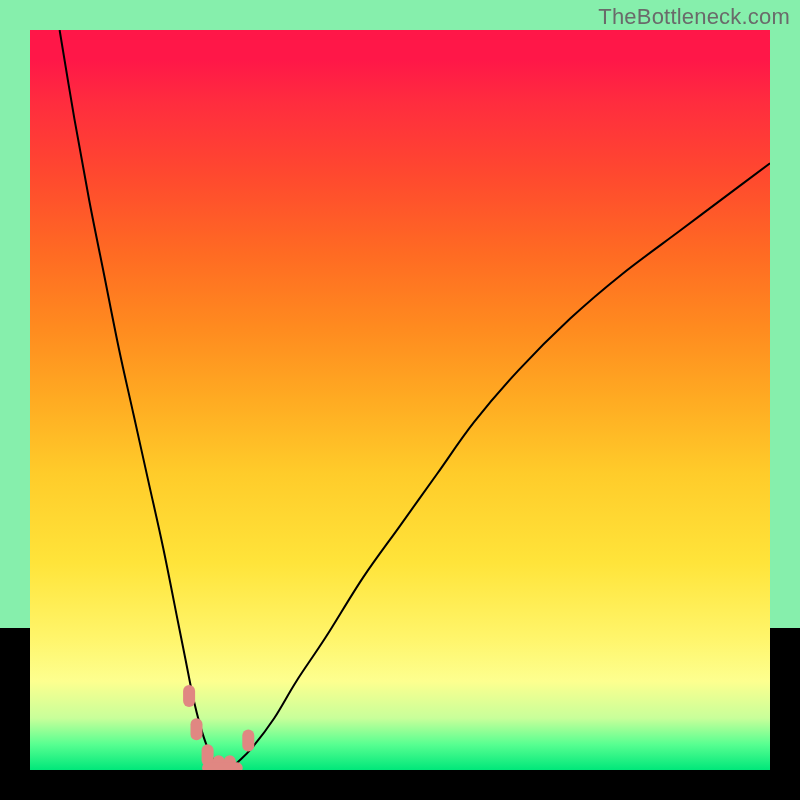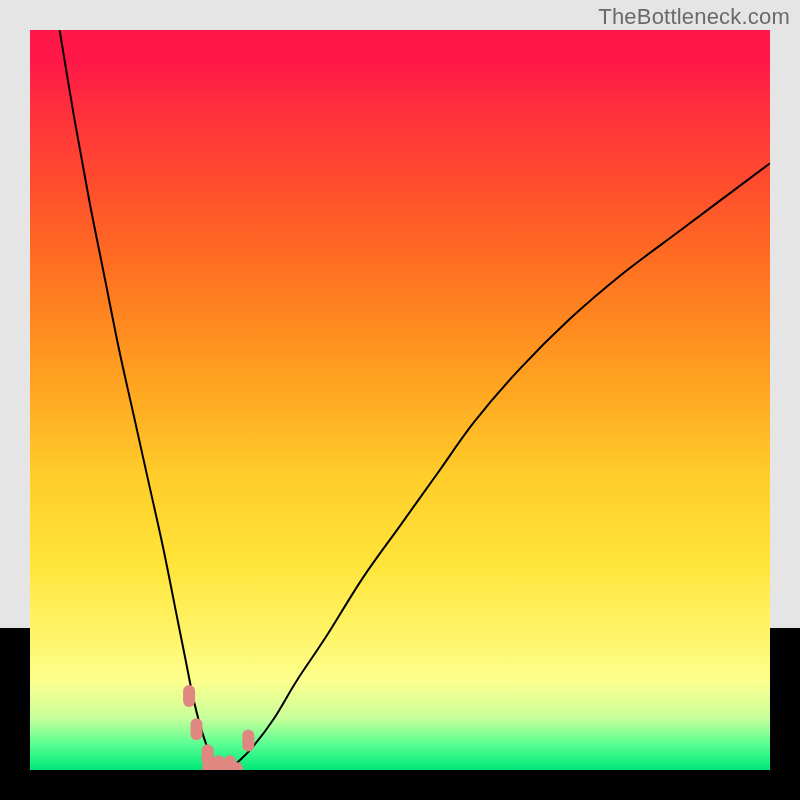--- a/index.html
+++ b/index.html
@@ -8,21 +8,21 @@
     width: 800px;
     height: 800px;
     background: #000;
     overflow: hidden;
     font-family: Arial, Helvetica, sans-serif;
   }
   .frame {
     position: relative;
     width: 800px;
     height: 628px;
-    background: #e5e5e5;
+    background: #86efac;
   }
   .watermark {
     position: absolute;
     top: 4px;
     right: 10px;
     color: #6a6a6a;
     font-size: 22px;
     font-weight: 400;
     letter-spacing: 0.2px;
     user-select: none;

